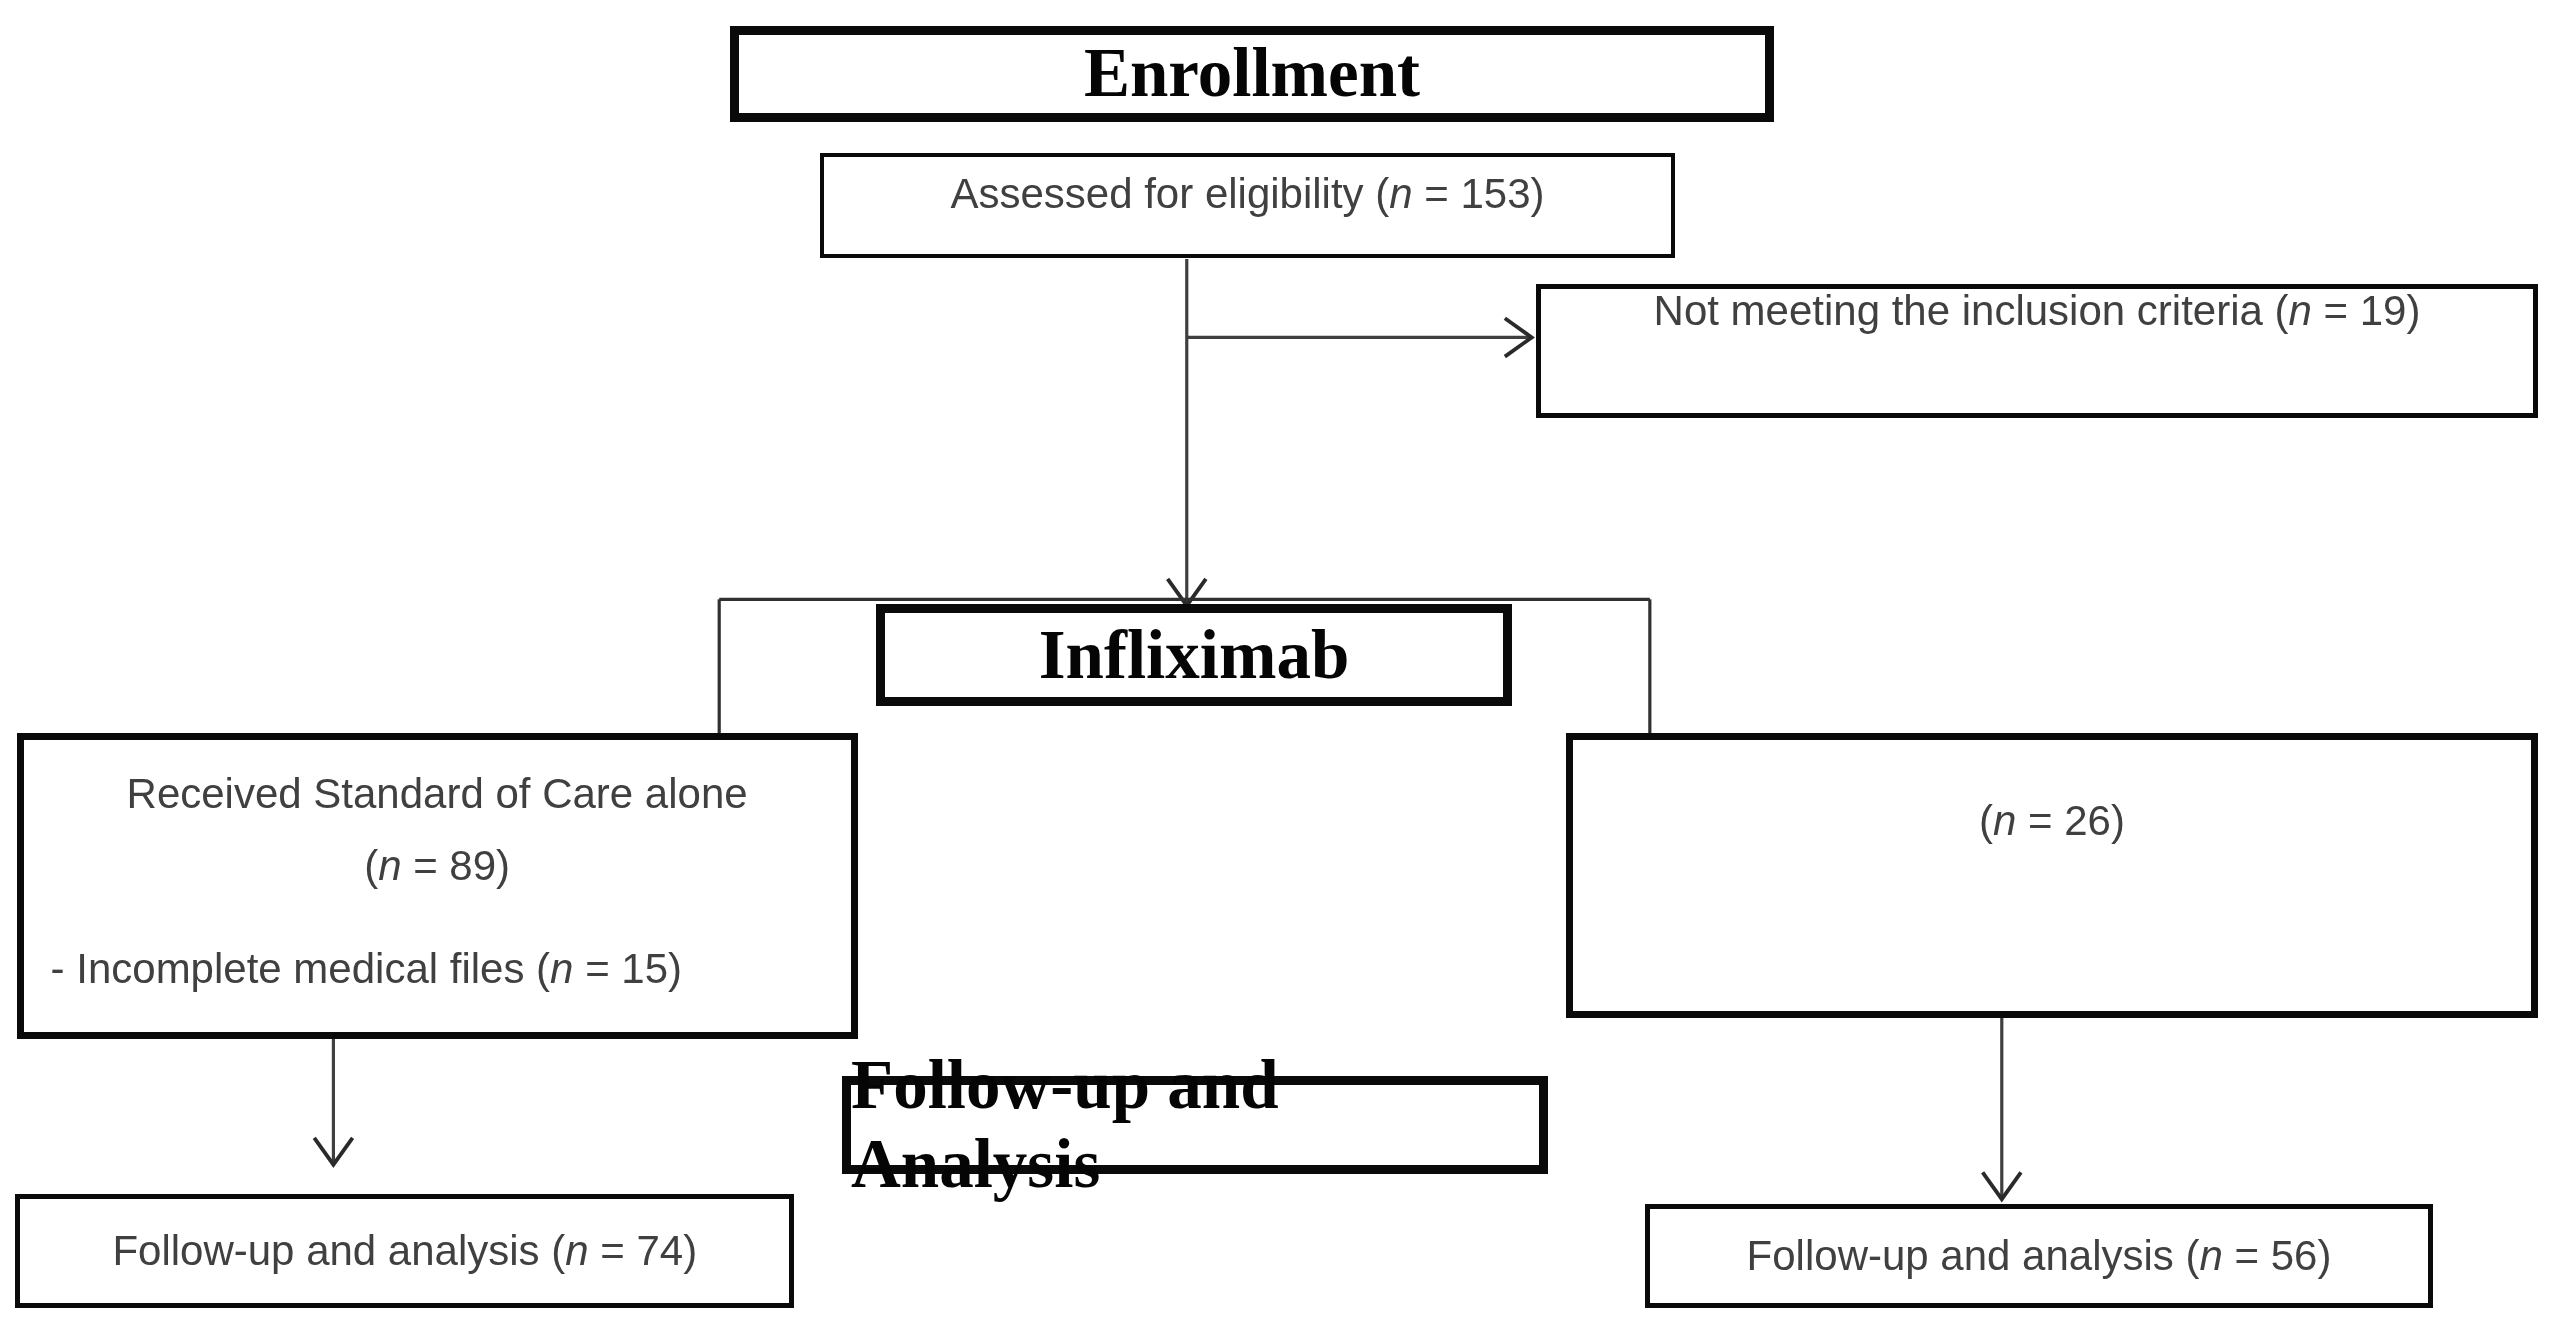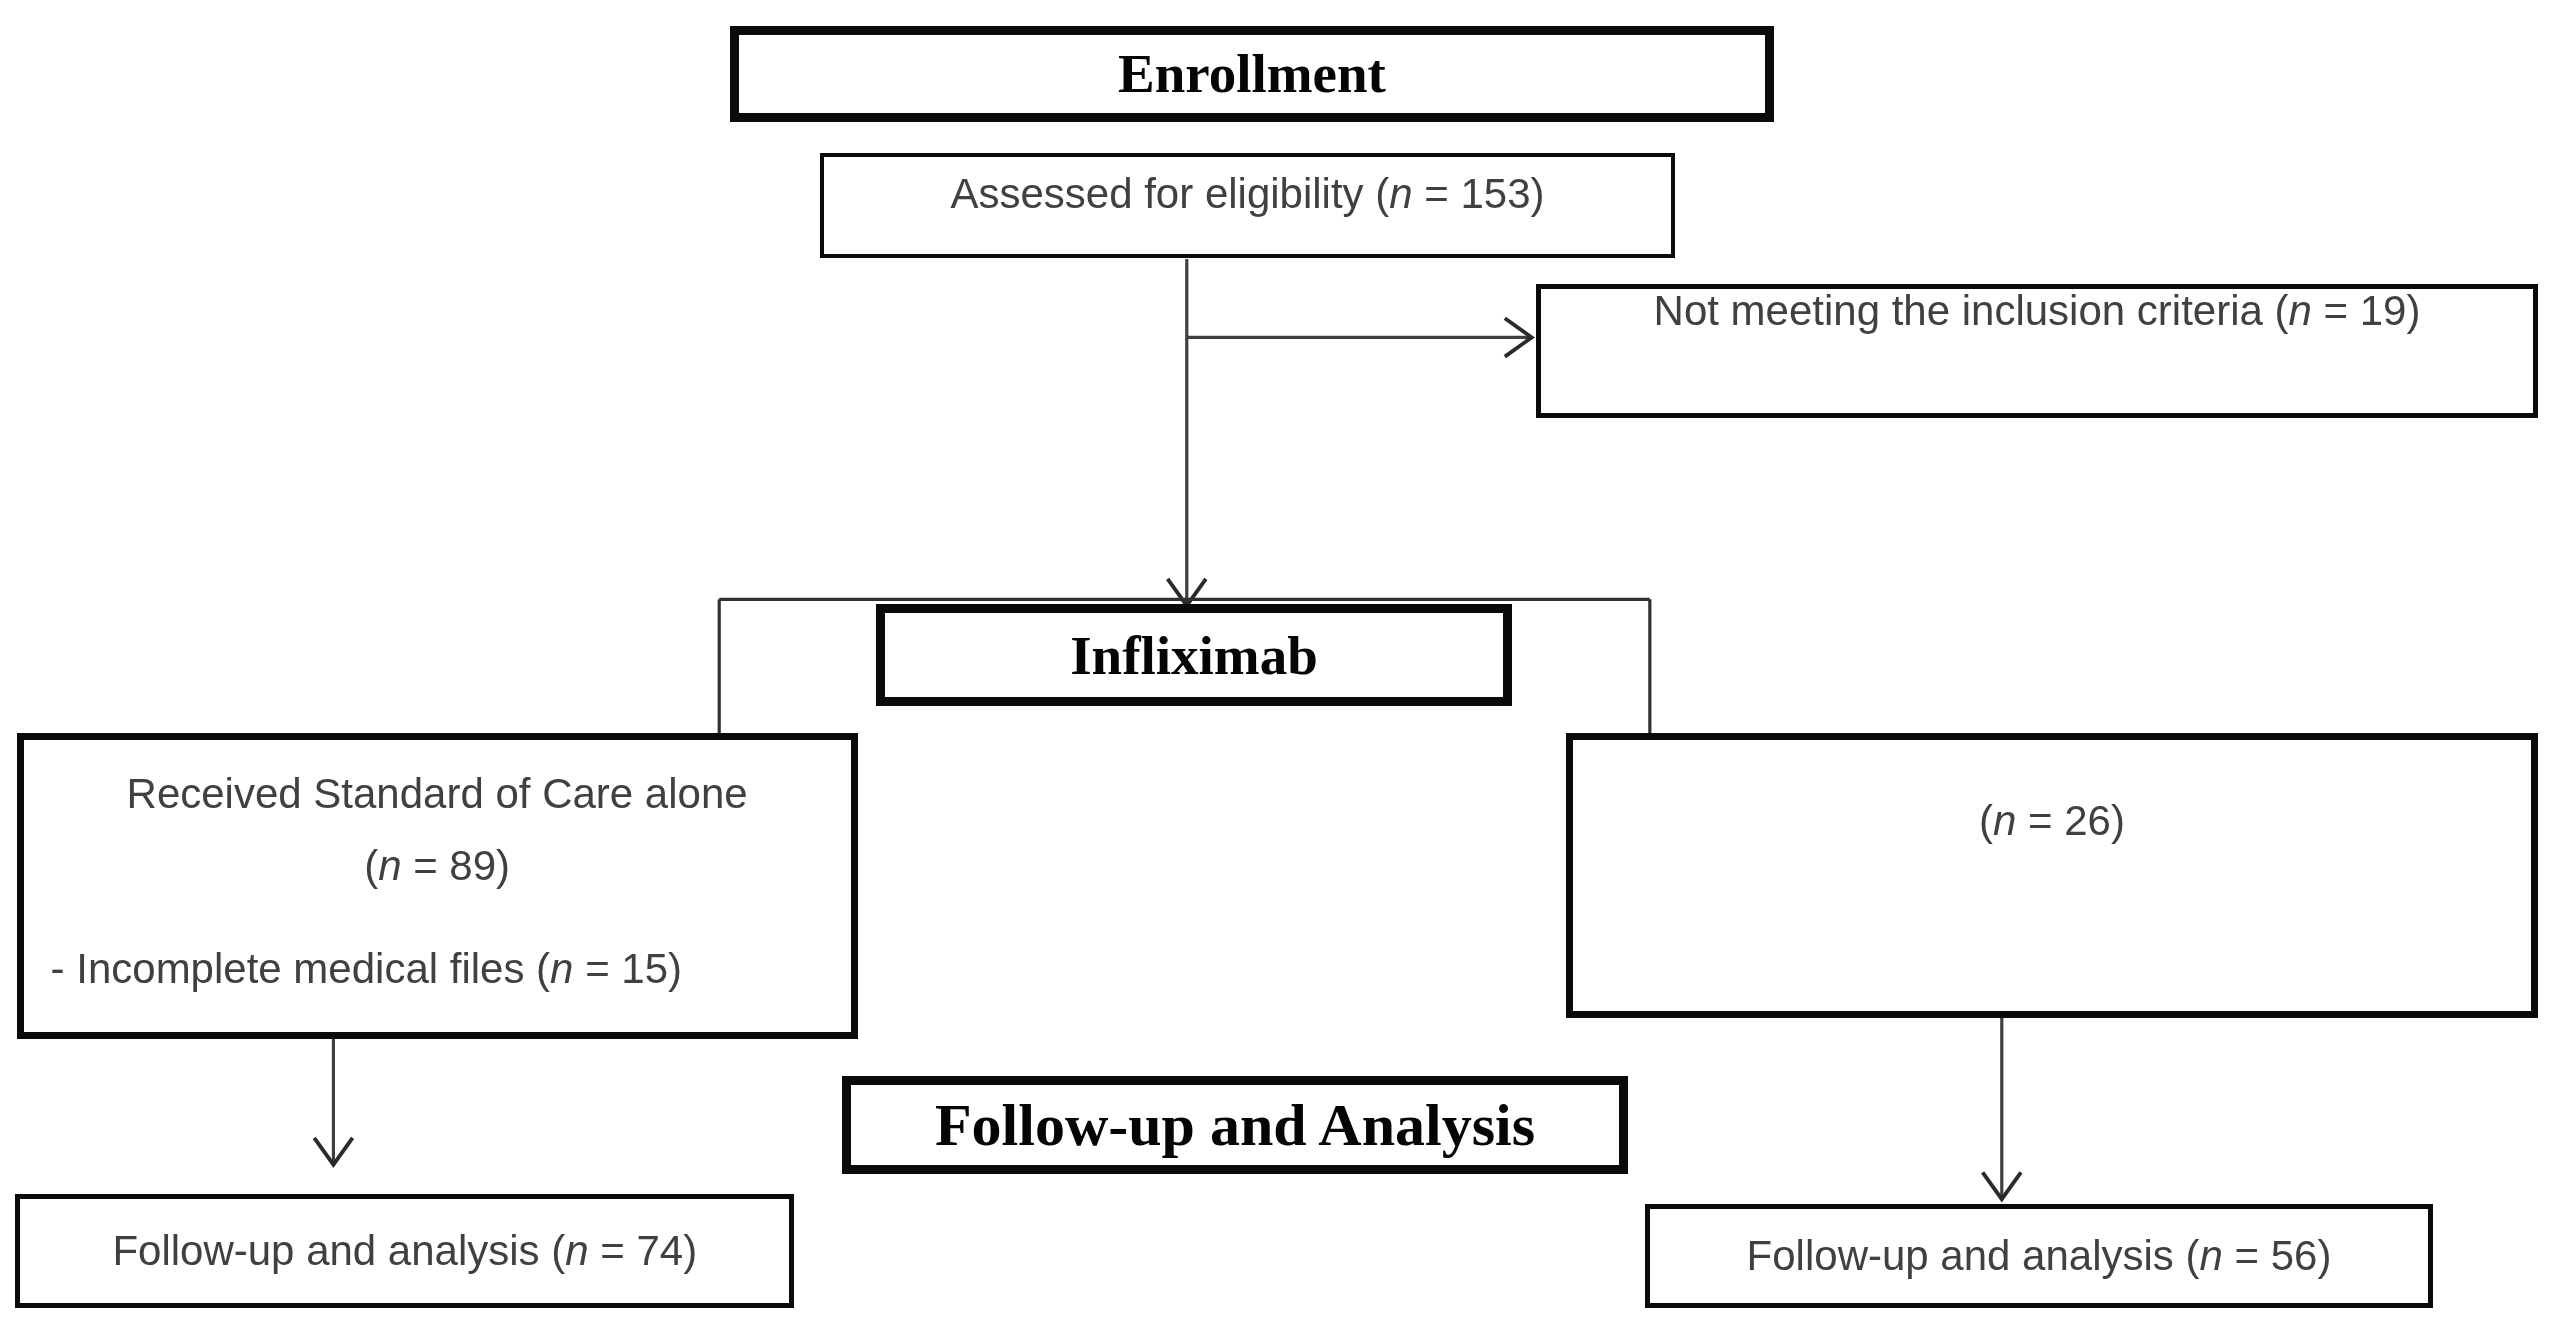--- a/index.html
+++ b/index.html
@@ -32,41 +32,41 @@
     border-color: #0a0a0a;
     z-index: 2;
   }
   .header-box {
     display: flex;
     align-items: center;
     justify-content: center;
     border-width: 9px;
     font-family: "Liberation Serif", serif;
     font-weight: bold;
-    font-size: 55px;
+    font-size: 69px;
     color: #050505;
   }
   .body-text {
     font-size: 42px;
     line-height: 1.05;
     color: #404040;
   }
   .nvar { font-style: italic; }
 
   #enrollment      { left: 730px; top: 25.5px;   width: 1044px; height: 96px; }
   #assessed        { left: 820px; top: 153px;  width: 855px; height: 105px; border-width: 4.5px;
                      text-align: center; padding-top: 15.3px; }
   #not-meeting     { left: 1536px; top: 284px;  width: 1002px; height: 134px; border-width: 5.1px;
                      text-align: center; }
   #allocation      { left: 876px; top: 604px;  width: 636px;  height: 102px; }
   #soc-alone       { left: 16.6px;   top: 733px; width: 841px; height: 306px; border-width: 7px;
                      text-align: center; padding-top: 32px; }
   #soc-inflix      { left: 1566px; top: 733px; width: 972px; height: 285px; border-width: 7px;
                      text-align: center; padding-top: 31px; }
-  #followup-header { left: 842px; top: 1076px; width: 786px; height: 98px; font-size: 60px; }
+  #followup-header { left: 842px; top: 1076px; width: 706px; height: 98px; font-size: 69px; }
   #followup-left   { left: 15.3px;   top: 1194px; width: 779px; height: 114px; border-width: 5.1px;
                      display: flex; align-items: center; justify-content: center; }
   #followup-right  { left: 1645px; top: 1204px; width: 788px; height: 104px; border-width: 5.1px;
                      display: flex; align-items: center; justify-content: center; }
 
   .group-count { margin-top: 28px; }
   .group-note {
     position: absolute;
     bottom: 41px;
     left: 27px;

